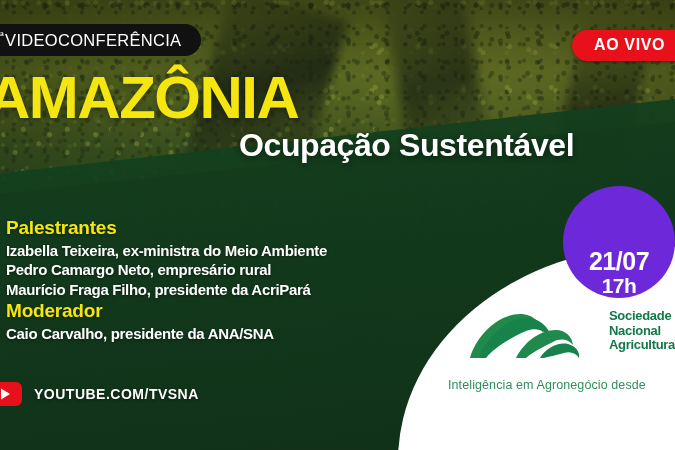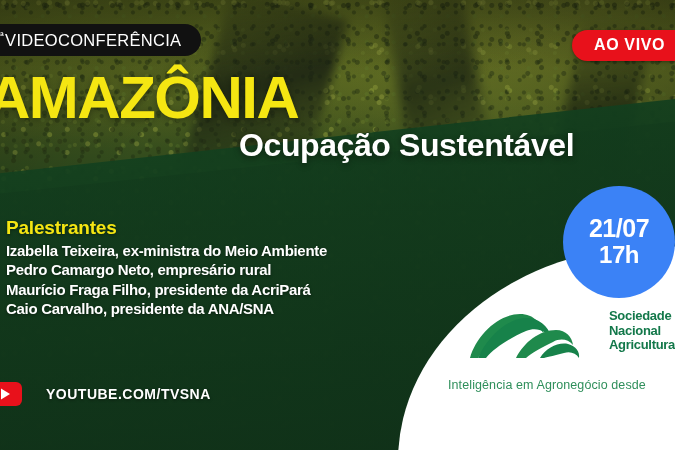--- a/index.html
+++ b/index.html
@@ -165,33 +165,32 @@
     display:flex;align-items:center;gap:12px;
   }
   .yt-icon{
     width:34px;height:24px;border-radius:6px;background:#e8111b;
     display:flex;align-items:center;justify-content:center;
   }
   .yt-icon svg{display:block;}
   .yt-text{
     color:#ffffff;font-size:14px;font-weight:700;letter-spacing:.5px;
     text-shadow:0 1px 3px rgba(0,0,0,.45);
-    margin-left:12px;
   }
 
   
   .date-circle{
     position:absolute;left:563px;top:186px;
     width:112px;height:112px;border-radius:50%;
-    background:#3b82f6;
-    display:flex;flex-direction:column;align-items:center;justify-content:center;
+    background:#6d28d9;
+    display:flex;flex-direction:column;align-items:center;justify-content:flex-end;
     color:#ffffff;
   }
   .date-d{font-size:25px;font-weight:700;line-height:1.05;letter-spacing:-.5px;}
-  .date-h{font-size:24px;font-weight:700;line-height:1.15;letter-spacing:-.5px;}
+  .date-h{font-size:21px;font-weight:700;line-height:1.15;letter-spacing:-.5px;}
 
   
   .sna{
     position:absolute;left:468px;top:300px;
     display:flex;align-items:flex-start;
   }
   .sna-mark{width:120px;height:70px;flex:0 0 auto;}
   .sna-words{
     margin-left:21px;margin-top:9px;
     color:#13784a;
@@ -231,20 +230,21 @@
   <div class="live-badge">AO VIVO</div>
 
   <div class="title-main">AMAZÔNIA</div>
   <div class="title-sub">Ocupação Sustentável</div>
 
   <div class="speakers">
     <div class="sp-head">Palestrantes</div>
     <div class="sp-line">Izabella Teixeira, ex-ministra do Meio Ambiente</div>
     <div class="sp-line">Pedro Camargo Neto, empresário rural</div>
     <div class="sp-line">Maurício Fraga Filho, presidente da AcriPará</div>
+    <div class="sp-head">Moderador</div>
     <div class="sp-line">Caio Carvalho, presidente da ANA/SNA</div>
   </div>
 
   <div class="yt-row">
     <span class="yt-icon">
       <svg width="11" height="12" viewBox="0 0 11 12" aria-hidden="true">
         <polygon points="1,0.5 10,6 1,11.5" fill="#ffffff"></polygon>
       </svg>
     </span>
     <span class="yt-text">YOUTUBE.COM/TVSNA</span>

